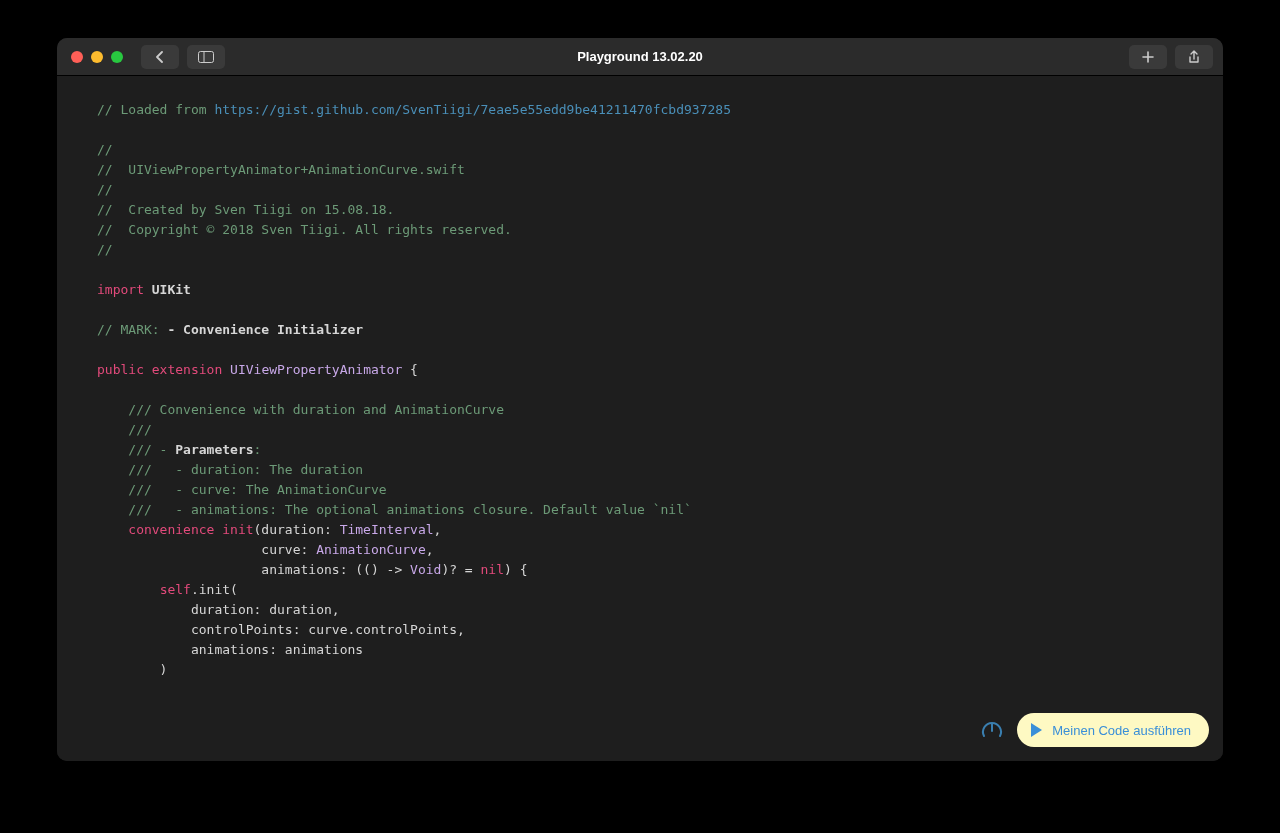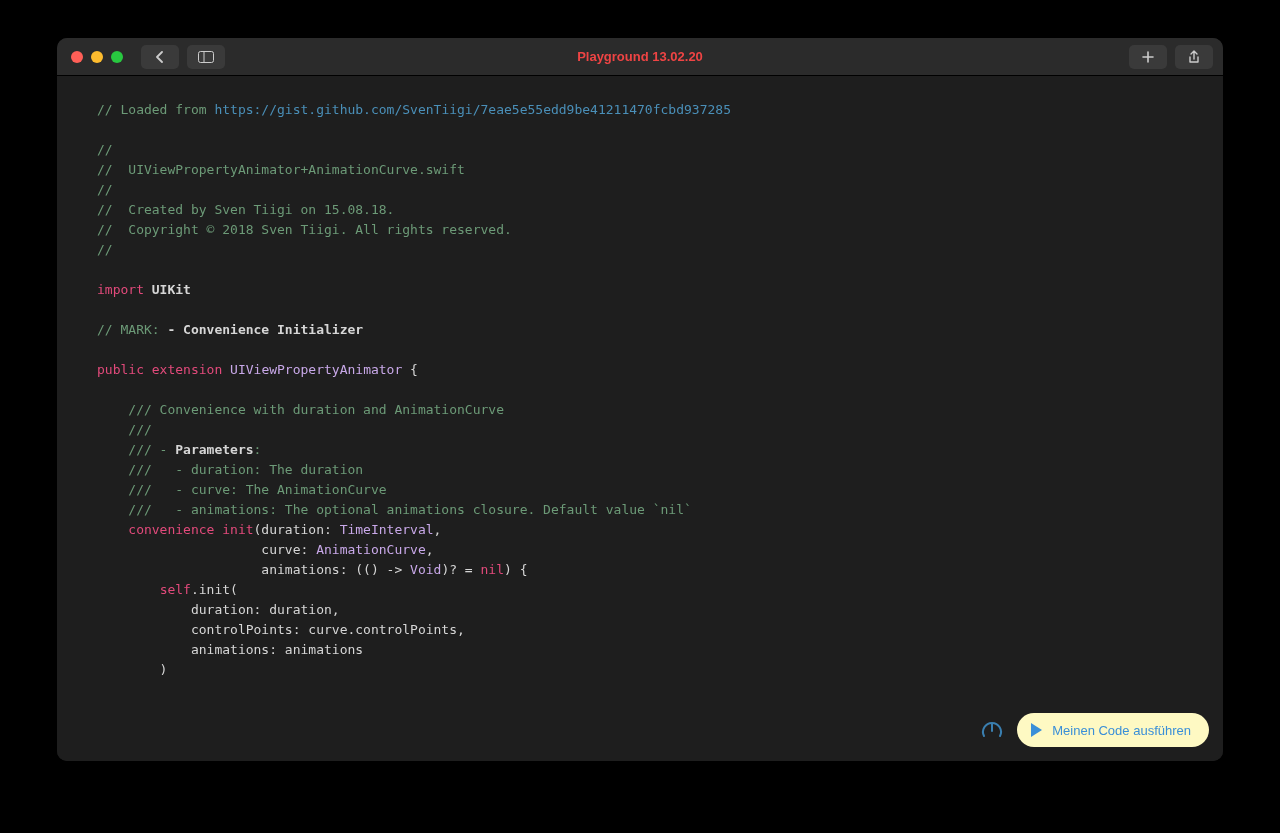--- a/index.html
+++ b/index.html
@@ -52,21 +52,21 @@
     border-radius: 5px;
     display: flex;
     align-items: center;
     justify-content: center;
     color: #ccc;
   }
   .title {
     position: absolute;
     left: 0; right: 0;
     text-align: center;
-    color: #ef4444;
+    color: #ffffff;
     font-size: 13px;
     font-weight: 600;
     pointer-events: none;
   }
   .right-buttons {
     position: absolute;
     right: 10px;
     display: flex;
     gap: 8px;
   }

